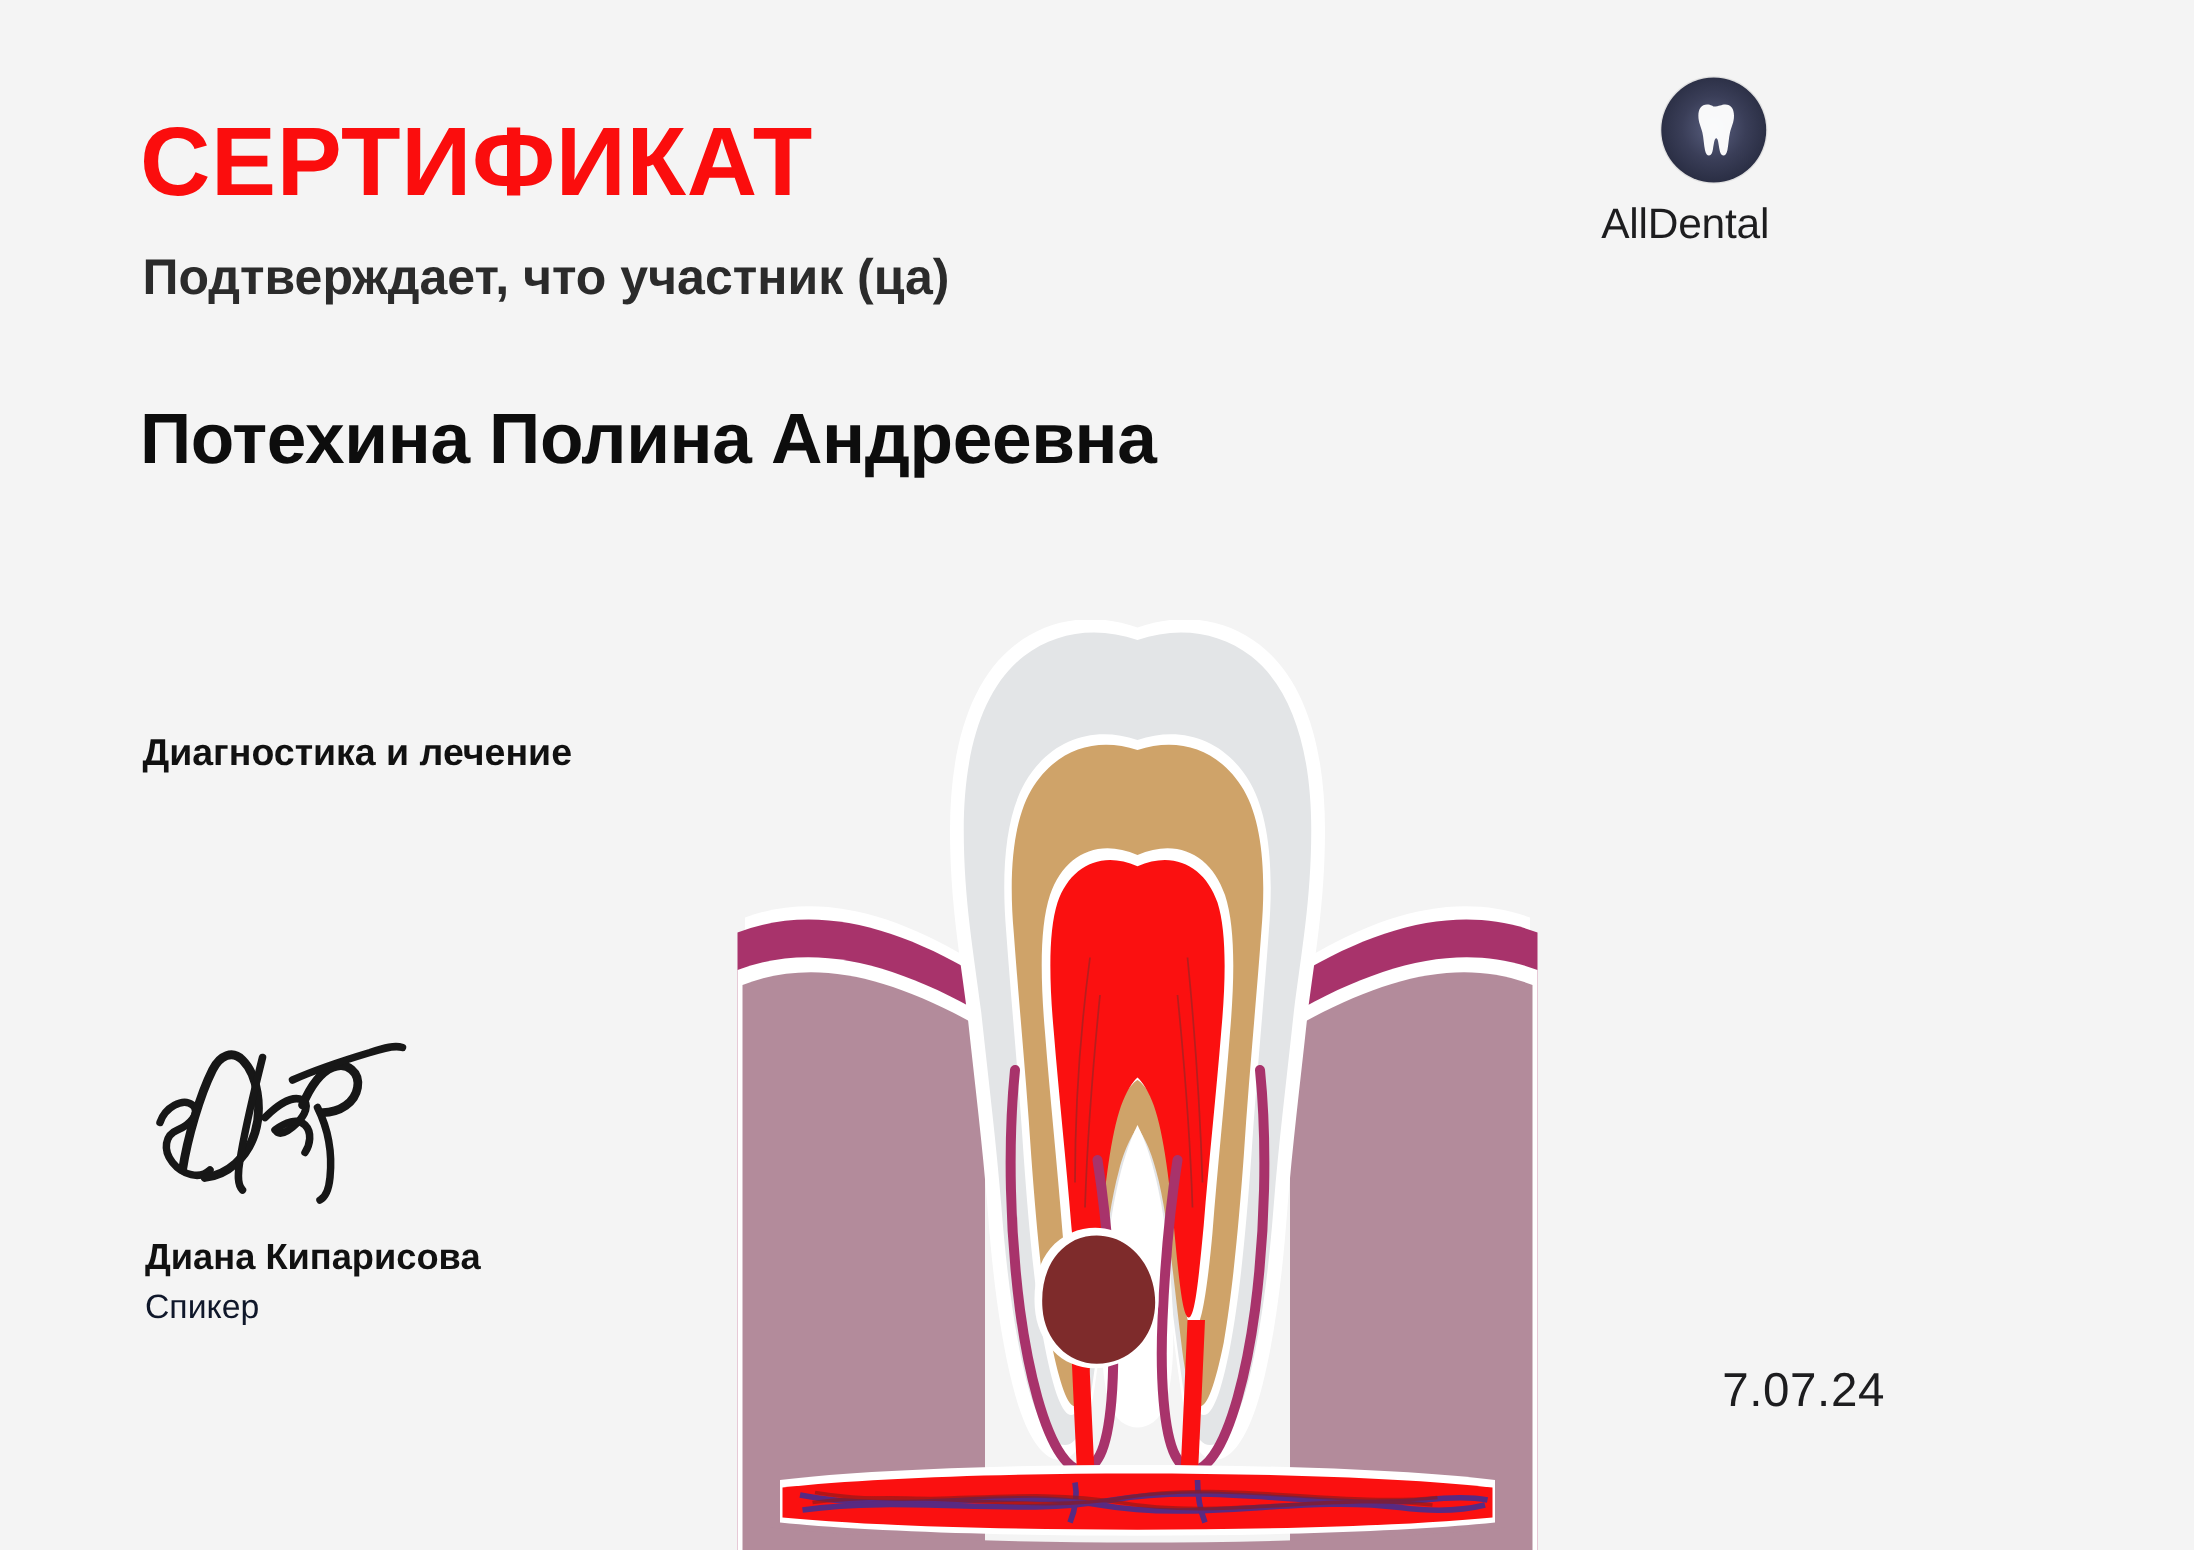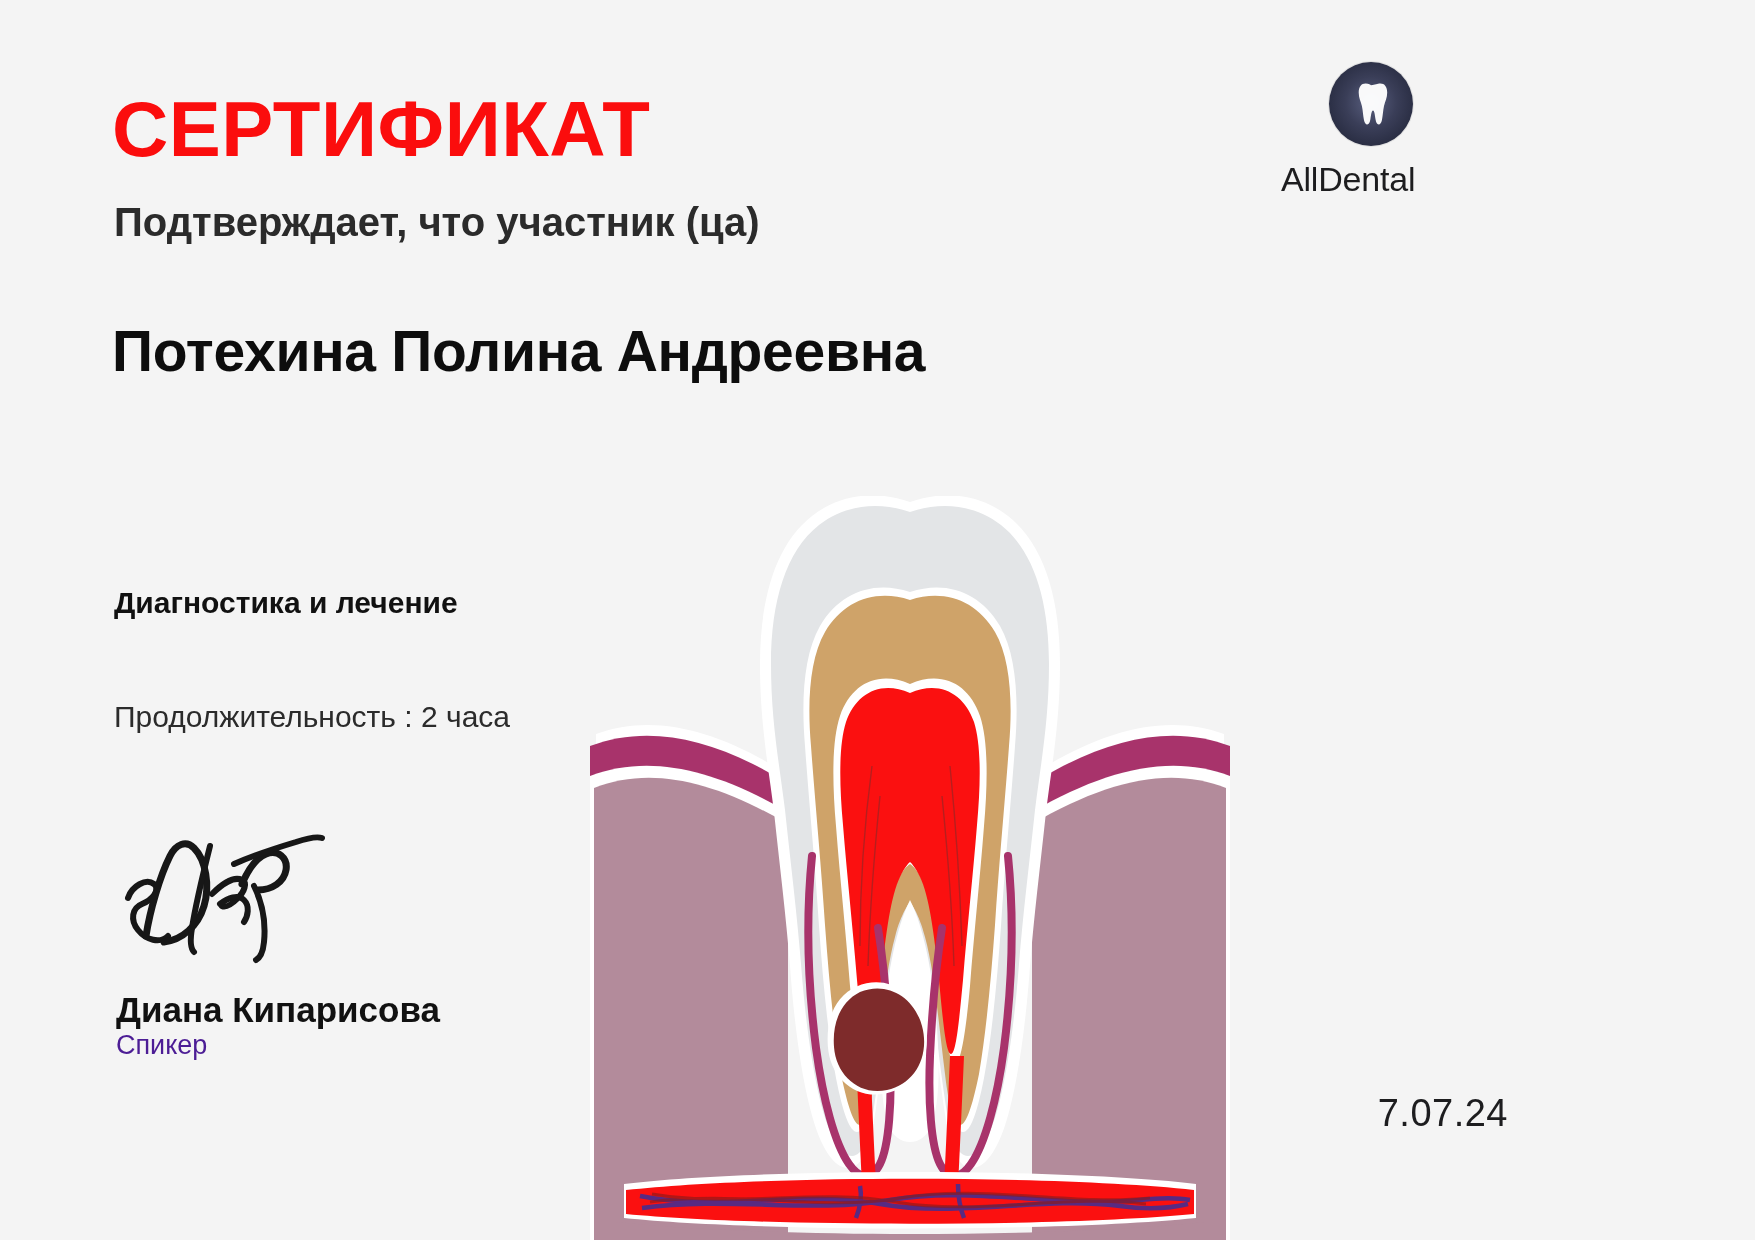--- a/index.html
+++ b/index.html
@@ -96,31 +96,31 @@
     left: 4px;
     width: 280px;
     height: 150px;
   }
   .signature-wrap svg { display: block; }
 
   .speaker-name {
     position: absolute;
     top: 990px;
     left: 4px;
-    font-size: 35px;
+    font-size: 29px;
     font-weight: bold;
     color: #111111;
     white-space: nowrap;
   }
   .speaker-role {
     position: absolute;
     top: 1030px;
     left: 4px;
     font-size: 27px;
-    color: #4c1d95;
+    color: #0f172a;
     font-weight: normal;
     white-space: nowrap;
   }
 
   
   .logo-block {
     position: absolute;
     top: 62px;
     left: 1281px;
     width: 180px;
@@ -177,21 +177,20 @@
 
     <div class="confirm-line">Подтверждает, что участник (ца)</div>
 
     <div class="participant-name">Потехина Полина Андреевна</div>
 
 
     <div class="webinar-title">
       <div>Диагностика и лечение</div>
     </div>
 
-    <div class="duration">Продолжительность : 2 часа</div>
 
     <div class="signature-wrap">
       <svg width="280" height="150" viewBox="0 0 280 150" fill="none" xmlns="http://www.w3.org/2000/svg">
         <g stroke="#171717" stroke-linecap="round" stroke-linejoin="round" fill="none">
           <path d="M12 74 C16 62, 30 54, 38 60 C45 66, 36 76, 26 80 C16 84, 14 96, 22 106 C30 116, 44 120, 52 112" stroke-width="6"></path>
           <path d="M30 112 C34 86, 44 52, 54 32 C60 20, 70 16, 78 24 C90 36, 94 62, 88 82 C82 102, 66 116, 48 118" stroke-width="7"></path>
           <path d="M94 22 C88 46, 80 78, 76 104 C74 116, 74 124, 78 128" stroke-width="6"></path>
           <path d="M96 70 C106 60, 118 52, 126 56 C132 59, 128 68, 122 74 C116 80, 110 84, 106 82" stroke-width="6"></path>
           <path d="M104 80 C112 74, 122 70, 128 76 C134 82, 132 92, 128 98" stroke-width="6"></path>
           <path d="M126 60 C132 46, 140 34, 150 30 C162 25, 172 34, 170 46 C168 58, 156 66, 142 66" stroke-width="7"></path>

